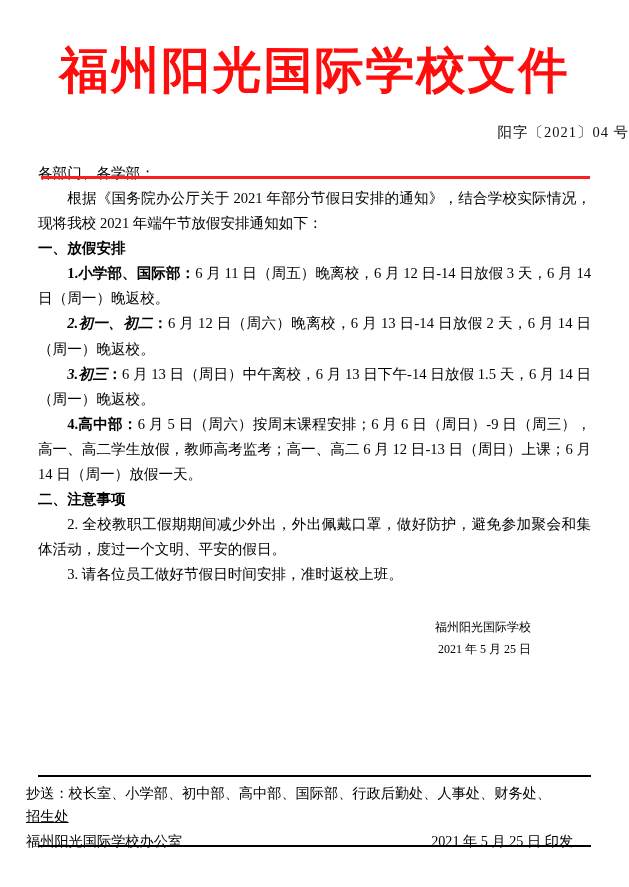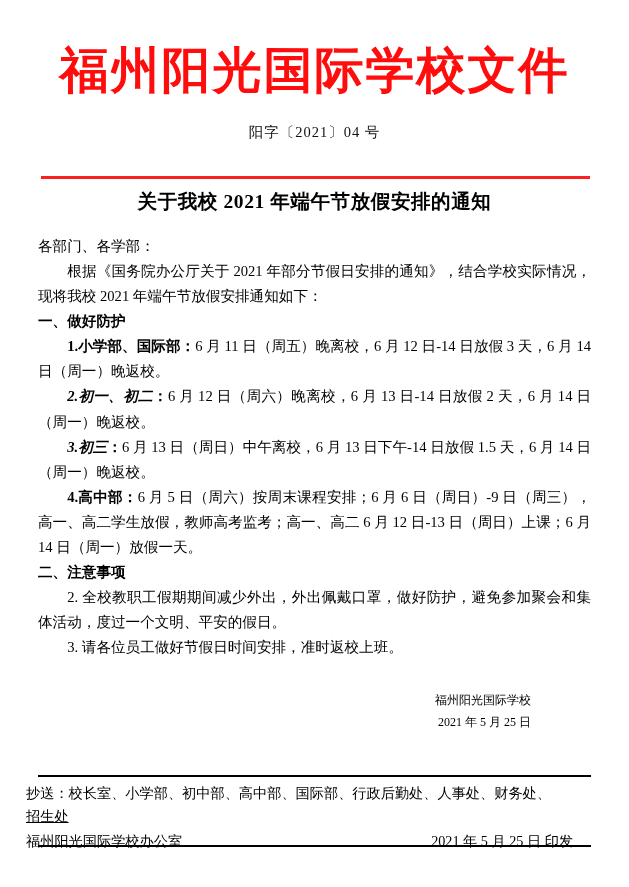--- a/index.html
+++ b/index.html
@@ -31,21 +31,21 @@
     font-family: "Liberation Serif", "DejaVu Serif", serif;
     font-weight: bold;
     font-size: 49px;
     line-height: 1.12;
     letter-spacing: 2px;
     color: #ff0c0c;
     white-space: nowrap;
   }
   .doc-number {
     margin-top: 24px;
-    text-align: center;
+    text-align: right;
     font-size: 14.5px;
     letter-spacing: 1px;
     color: #111111;
   }
   .red-rule {
     position: absolute;
     left: 41px;
     top: 176px;
     width: 549px;
     height: 3px;
@@ -143,29 +143,28 @@
 <body>
 
 <div class="page">
 
   <div class="masthead">
     <div class="masthead-title">福州阳光国际学校文件</div>
     <div class="doc-number">阳字〔2021〕04 号</div>
   </div>
   <div class="red-rule"></div>
 
-  <div class="doc-title">关于我校 2021 年端午节放假安排的通知</div>
 
   <div class="body-wrap">
 
     <p class="salutation">各部门、各学部：</p>
 
     <p class="para">根据《国务院办公厅关于 2021 年部分节假日安排的通知》，结合学校实际情况，现将我校 2021 年端午节放假安排通知如下：</p>
 
-    <p class="section-head">一、做好防护</p>
+    <p class="section-head">一、放假安排</p>
 
     <p class="item">
       <span class="lead-bold">1.</span><span class="lead-bold">小学部、国际部</span><span class="lead-bold">：</span><span>6 月 11 日（周五）晚离校，6 月 12 日-14 日放假 3 天，6 月 14 日（周一）晚返校。</span>
     </p>
 
     <p class="item">
       <span class="lead-bold-italic">2.</span><span class="lead-bold-italic">初一、初二</span><span class="lead-bold">：</span><span>6 月 12 日（周六）晚离校，6 月 13 日-14 日放假 2 天，6 月 14 日（周一）晚返校。</span>
     </p>
 
     <p class="item">

